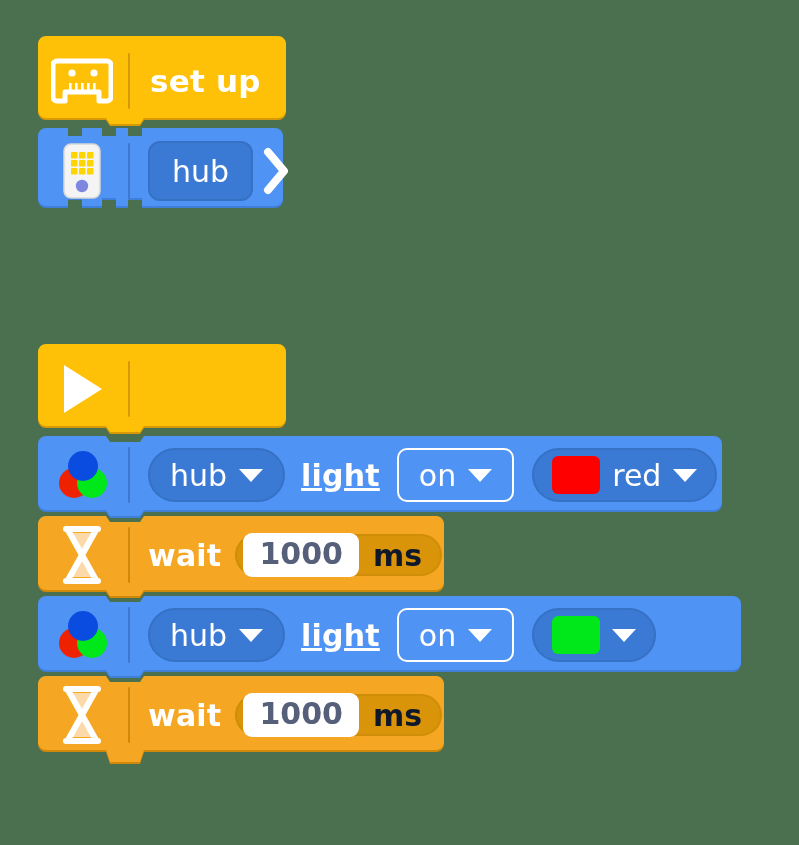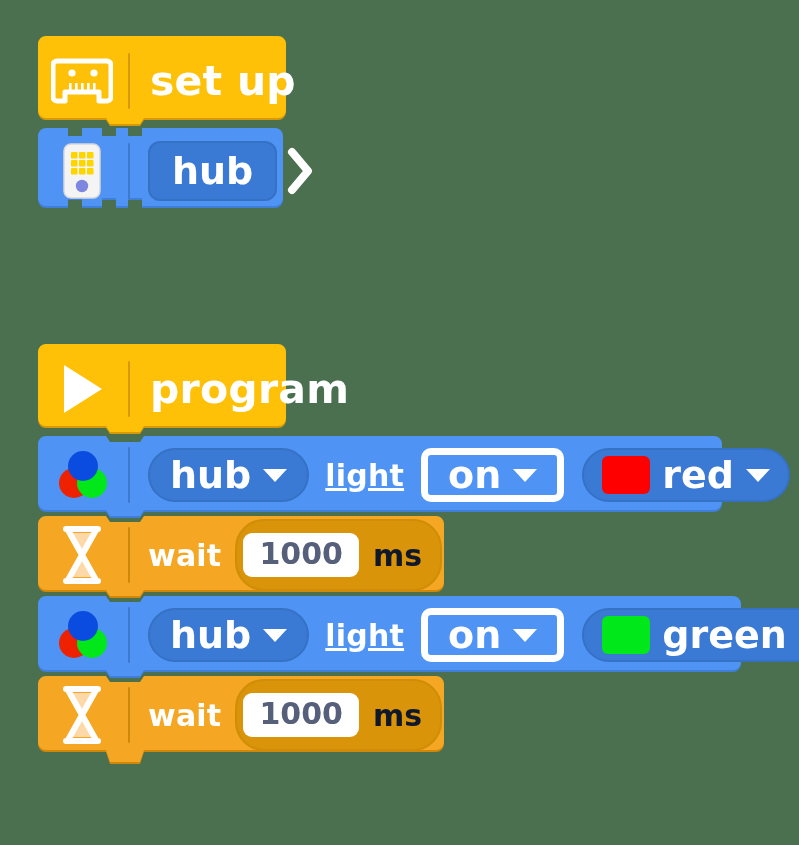--- a/index.html
+++ b/index.html
@@ -95,67 +95,67 @@
   .divider.on-orange { background: #d18708; }
 
   
   .lbl {
     color: #ffffff;
     font-weight: 700;
     font-size: 30px;
     letter-spacing: 0.2px;
     white-space: nowrap;
   }
-  .lbl.hat-title { font-size: 41px; margin-left: 20px; }
+  .lbl.hat-title { font-size: 31px; margin-left: 20px; }
   .lbl.inline { margin: 0 9px; text-decoration: underline; }
 
   
   .pill {
     display: inline-flex;
     align-items: center;
     gap: 12px;
     padding: 0 20px;
     height: 54px;
     border-radius: 27px;
     box-sizing: border-box;
   }
   .pill.dark-blue {
     background: #3b7ad4;
     border: 2px solid #3571c4;
   }
   .pill.flat-blue {
     background: #4f93f5;
-    border: 7px solid #ffffff;
+    border: 2px solid #ffffff;
     border-radius: 10px;
   }
   .pill .pill-text {
     color: #ffffff;
-    font-weight: 700;
-    font-size: 38px;
+    font-weight: 400;
+    font-size: 30px;
     white-space: nowrap;
   }
   .caret {
     width: 0; height: 0;
     border-left: 12px solid transparent;
     border-right: 12px solid transparent;
     border-top: 13px solid #ffffff;
     flex: 0 0 auto;
   }
   .swatch {
     width: 48px;
     height: 38px;
     border-radius: 6px;
     flex: 0 0 auto;
   }
 
   
   .num-pill {
     display: inline-flex;
     align-items: center;
-    height: 72px;
+    height: 42px;
     border-radius: 29px;
     background: #d9940a;
     padding: 0 18px 0 6px;
     box-sizing: border-box;
     border: 2px solid #cf8d08;
   }
   .num-field {
     background: #ffffff;
     border-radius: 9px;
     color: #56607b;
@@ -278,21 +278,20 @@
                    H108 L104 90 H74 L70 84 H10 A8 8 0 0 1 2 76 V10 A8 8 0 0 1 10 2 Z" fill="#ffc107"></path>
         </svg>
       </div>
       <div class="content">
         <div class="icon-col">
           <svg class="ico" width="48" height="54" viewBox="0 0 48 54" xmlns="http://www.w3.org/2000/svg">
             <path d="M6 3 L44 27 L6 51 Z" fill="#ffffff"></path>
           </svg>
         </div>
         <div class="divider on-yellow"></div>
-        <span class="lbl hat-title">program</span>
       </div>
     </div>
 
     <div class="block row light-red rowgap">
       <div class="shape">
         <svg width="688" height="84" viewBox="0 0 688 84" xmlns="http://www.w3.org/2000/svg" preserveAspectRatio="none">
           <path d="M10 4 H70 L74 10 H104 L108 4 H678 A8 8 0 0 1 686 12 V70 A8 8 0 0 1 678 78
                    H108 L104 84 H74 L70 78 H10 A8 8 0 0 1 2 70 V12 A8 8 0 0 1 10 4 Z" fill="#3f7fd8"></path>
           <path d="M10 2 H70 L74 8 H104 L108 2 H678 A8 8 0 0 1 686 10 V68 A8 8 0 0 1 678 76
                    H108 L104 82 H74 L70 76 H10 A8 8 0 0 1 2 68 V10 A8 8 0 0 1 10 2 Z" fill="#4f93f5"></path>
@@ -371,21 +370,20 @@
           <span class="pill-text">hub</span>
           <span class="caret"></span>
         </div>
         <span class="lbl inline" style="margin-left:16px;">light</span>
         <div class="pill flat-blue" style="margin-left:8px;">
           <span class="pill-text">on</span>
           <span class="caret"></span>
         </div>
         <div class="pill dark-blue" style="margin-left:18px;padding:0 18px;">
           <span class="swatch" style="background:#00e819;"></span>
-          <span class="pill-text">green</span>
           <span class="caret"></span>
         </div>
       </div>
     </div>
 
     <div class="block row wait rowgap">
       <div class="shape">
         <svg width="410" height="92" viewBox="0 0 410 92" xmlns="http://www.w3.org/2000/svg" preserveAspectRatio="none">
           <path d="M10 4 H70 L74 10 H104 L108 4 H400 A8 8 0 0 1 408 12 V70 A8 8 0 0 1 400 78
                    H108 L104 90 H74 L70 78 H10 A8 8 0 0 1 2 70 V12 A8 8 0 0 1 10 4 Z" fill="#d18708"></path>

